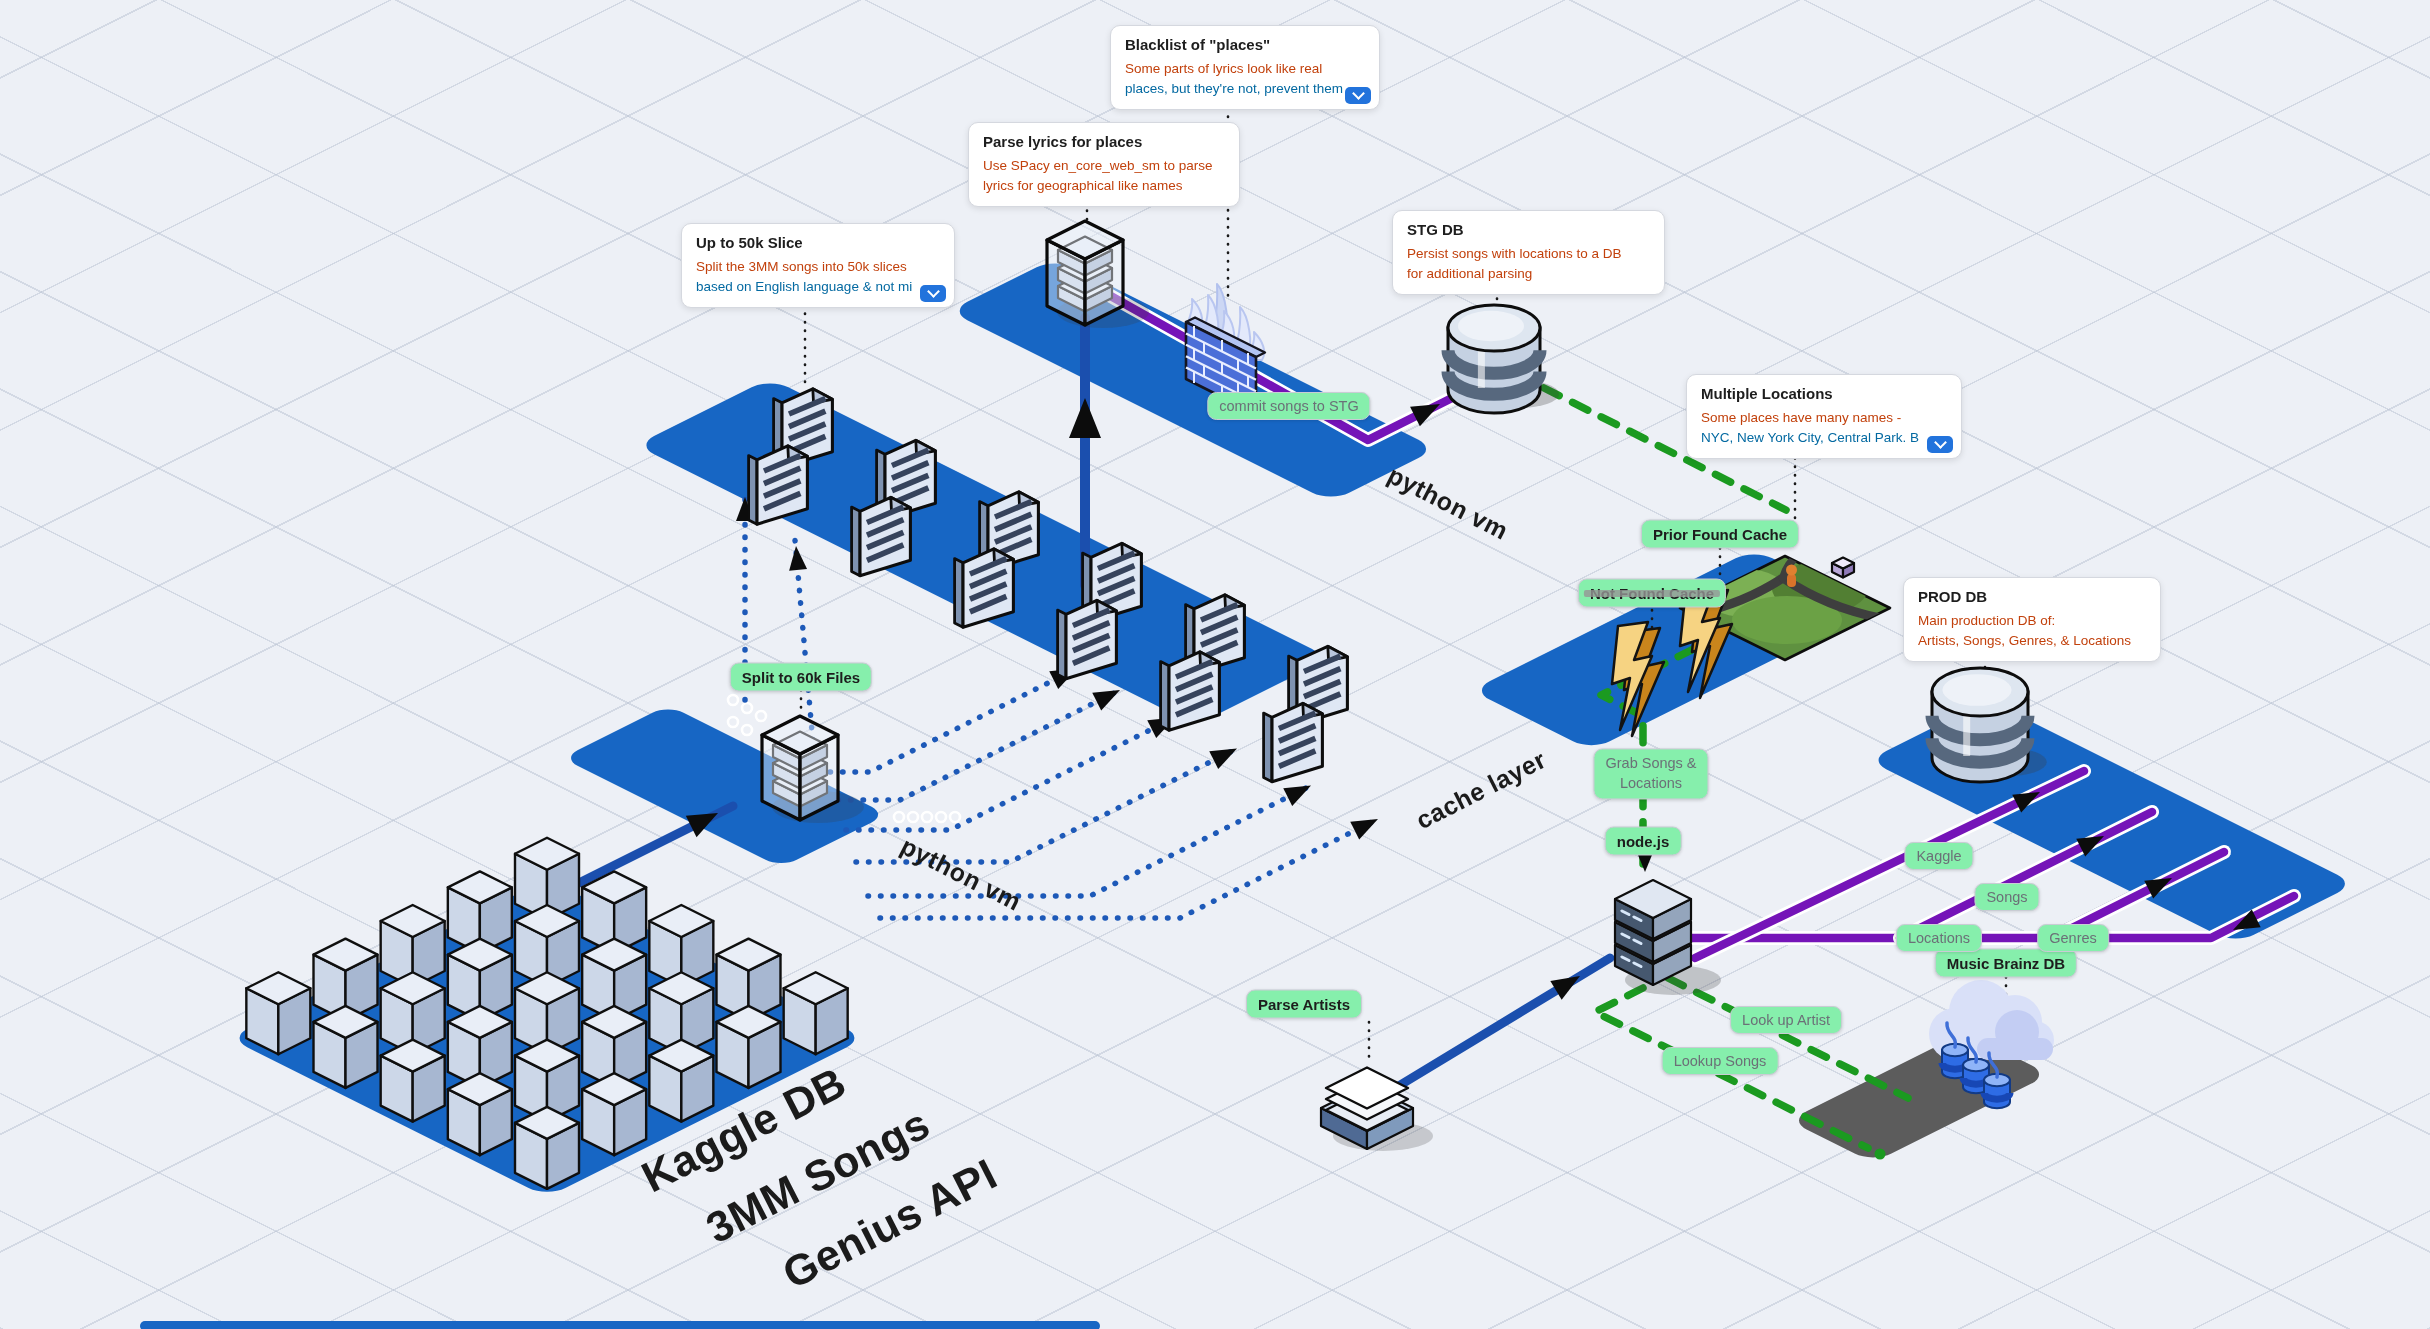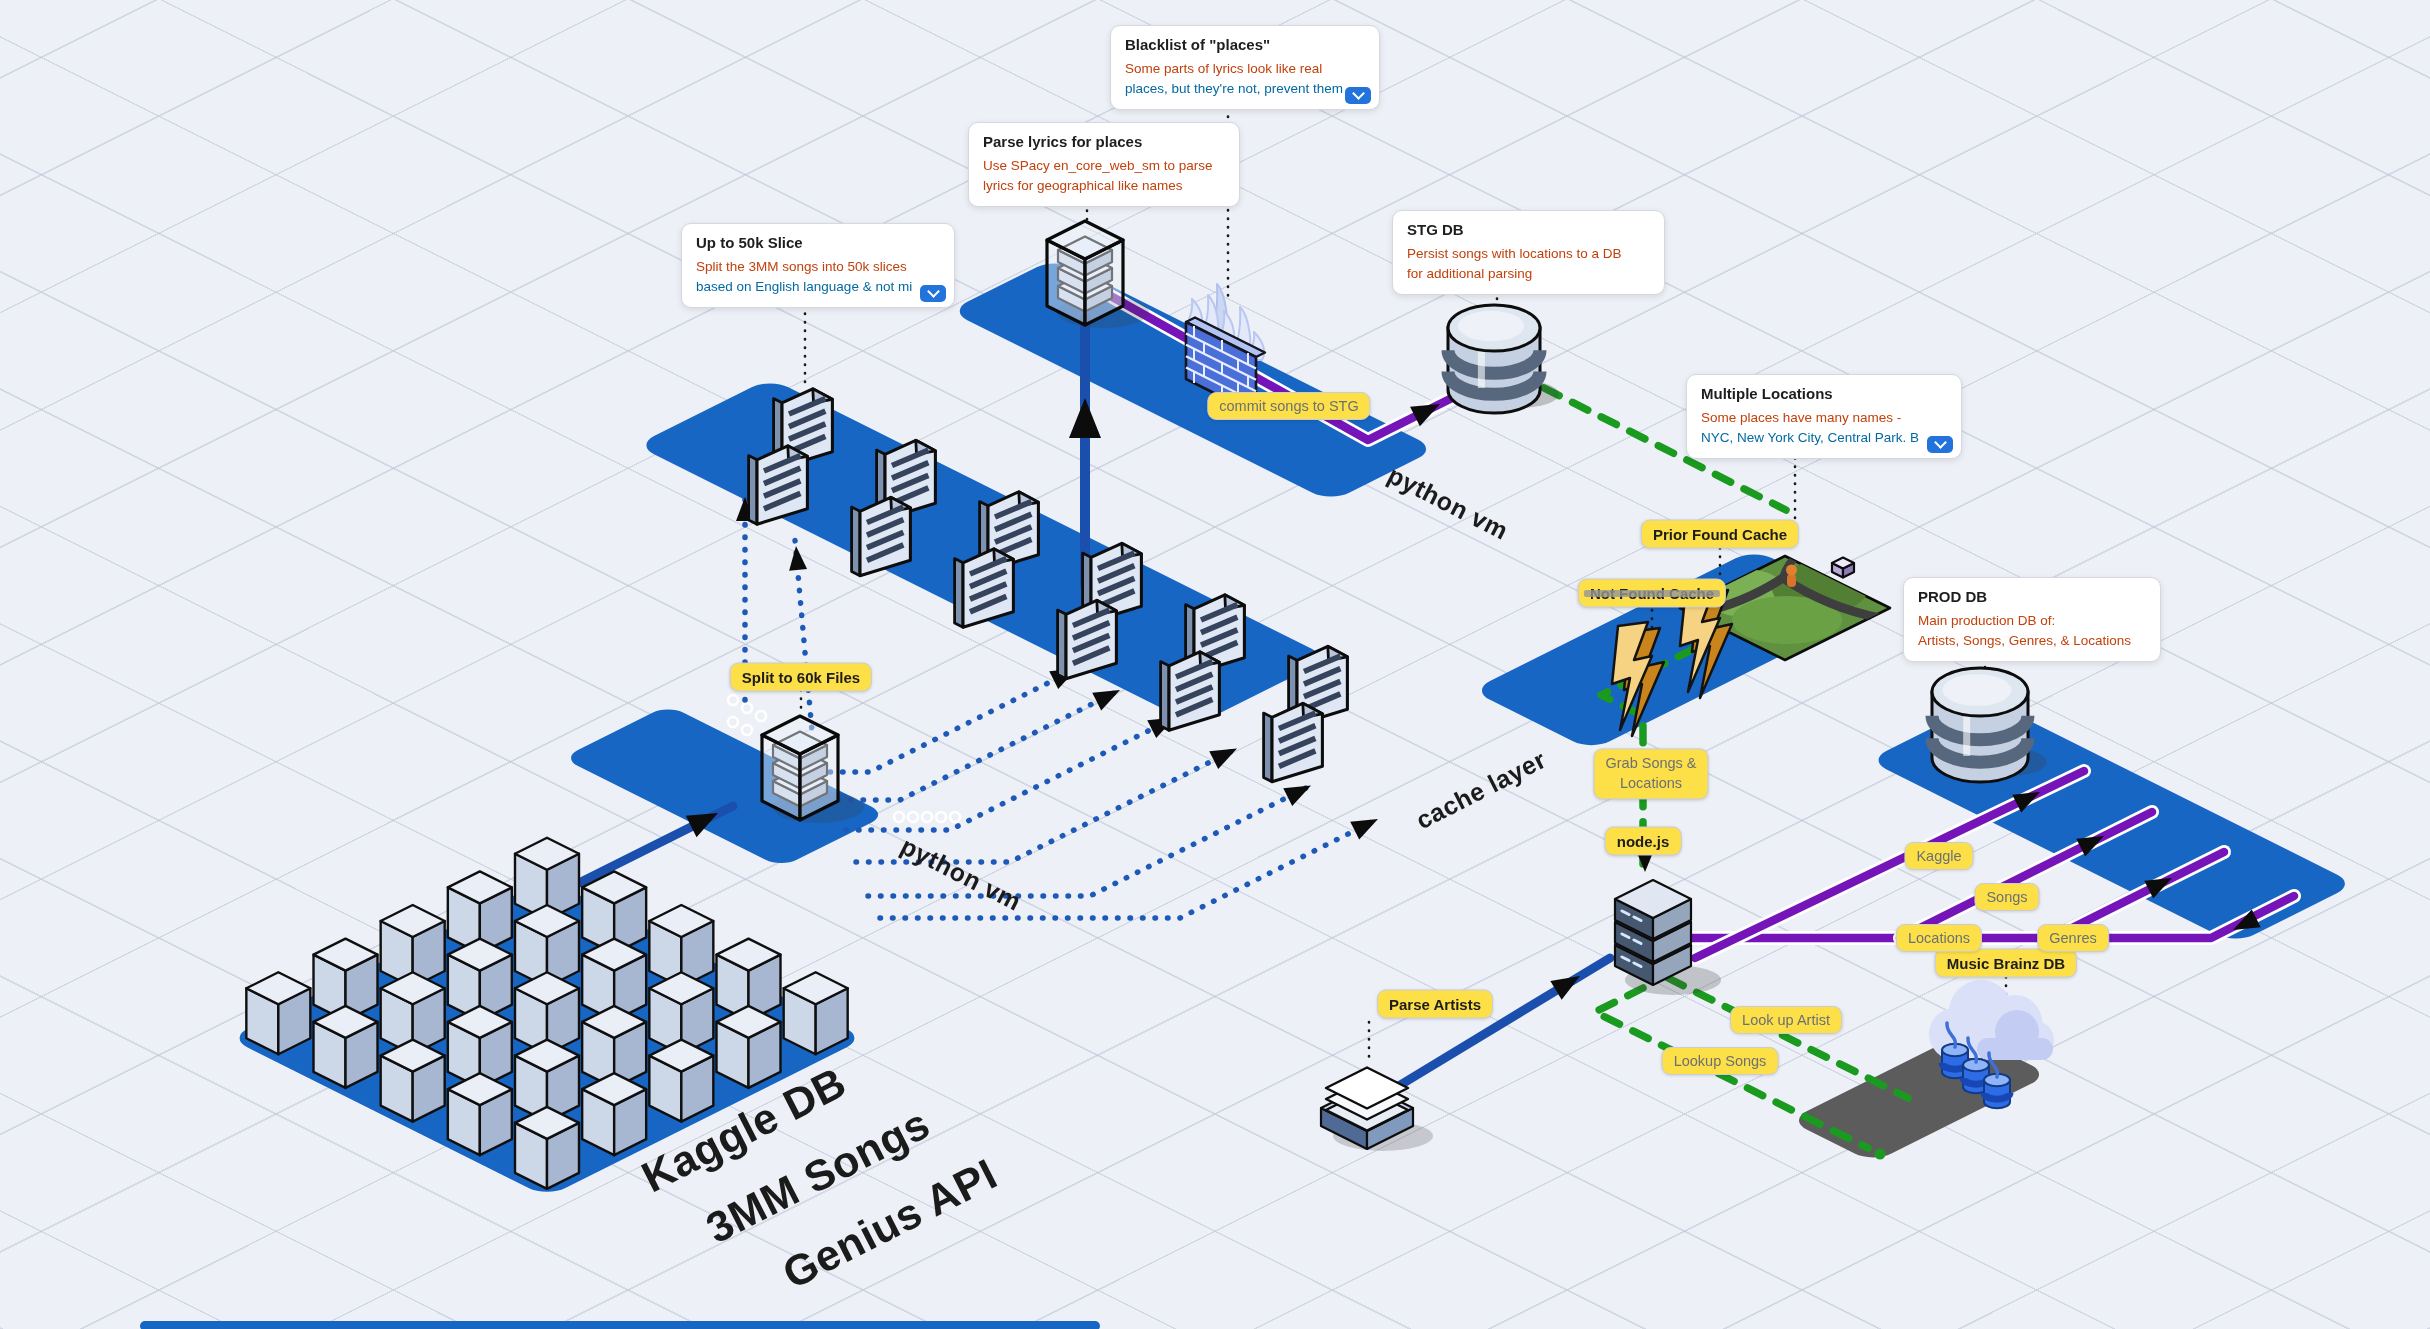--- a/index.html
+++ b/index.html
@@ -7,21 +7,21 @@
     width:2430px;height:1329px;overflow:hidden;position:relative;
     font-family:"Liberation Sans","DejaVu Sans",sans-serif;
     background:
       repeating-linear-gradient(26.57deg, rgba(185,194,210,.5) 0 1.6px, transparent 1.6px 105px),
       repeating-linear-gradient(-26.57deg, rgba(185,194,210,.5) 0 1.6px, transparent 1.6px 105px),
       #edf0f6;
   }
   #scene{position:absolute;left:0;top:0;z-index:1;}
   .pill{
     position:absolute;z-index:2;transform:translate(-50%,-50%);
-    background:#fde047;border:1.5px solid #c9ccd4;border-radius:9px;
+    background:#86efac;border:1.5px solid #c9ccd4;border-radius:9px;
     padding:5px 11px;font-size:14.5px;color:#6b7077;white-space:nowrap;
     box-shadow:0 1px 3px rgba(0,0,0,.12);
   }
   .pill.bold{font-weight:700;color:#1d1d1d;font-size:15px;}
   .pill.multi{white-space:pre-line;text-align:center;line-height:1.35;}
   .pill.struck{position:absolute;}
   .pill.struck::after{
     content:'';position:absolute;left:5px;right:5px;top:50%;height:7px;
     transform:translateY(-50%);background:#969696;opacity:.8;border-radius:2px;
   }
@@ -533,21 +533,21 @@
       <path d="M 1984 1093 A 13 6.2 0 0 0 2010 1093" fill="none" stroke="#1747b5" stroke-width="7"></path>
       <ellipse cx="1997" cy="1080" rx="13" ry="6.2" fill="#8fb4f8" stroke="#123a85" stroke-width="2"></ellipse>
       <path d="M 1997 1077 C 2000 1066, 1988 1065, 1989 1053" fill="none" stroke="#3f6fd8" stroke-width="3.5" stroke-linecap="round"></path>
     </g>
   </svg>
 
 <div class="pill bold" style="left:801px;top:677px">Split to 60k Files</div>
 <div class="pill bold" style="left:1720px;top:534px">Prior Found Cache</div>
 <div class="pill bold struck" style="left:1652px;top:593px">Not Found Cache</div>
 <div class="pill bold" style="left:1643px;top:841px">node.js</div>
-<div class="pill bold" style="left:1435px;top:1004px">Parse Artists</div>
+<div class="pill bold" style="left:1304px;top:1004px">Parse Artists</div>
 <div class="pill bold" style="left:2006px;top:963px">Music Brainz DB</div>
 
 <div class="pill" style="left:1289px;top:406px">commit songs to STG</div>
 <div class="pill multi" style="left:1651px;top:774px">Grab Songs &amp;
 Locations</div>
 <div class="pill" style="left:1939px;top:856px">Kaggle</div>
 <div class="pill" style="left:2007px;top:897px">Songs</div>
 <div class="pill" style="left:1939px;top:938px">Locations</div>
 <div class="pill" style="left:2073px;top:938px">Genres</div>
 <div class="pill" style="left:1786px;top:1020px">Look up Artist</div>

